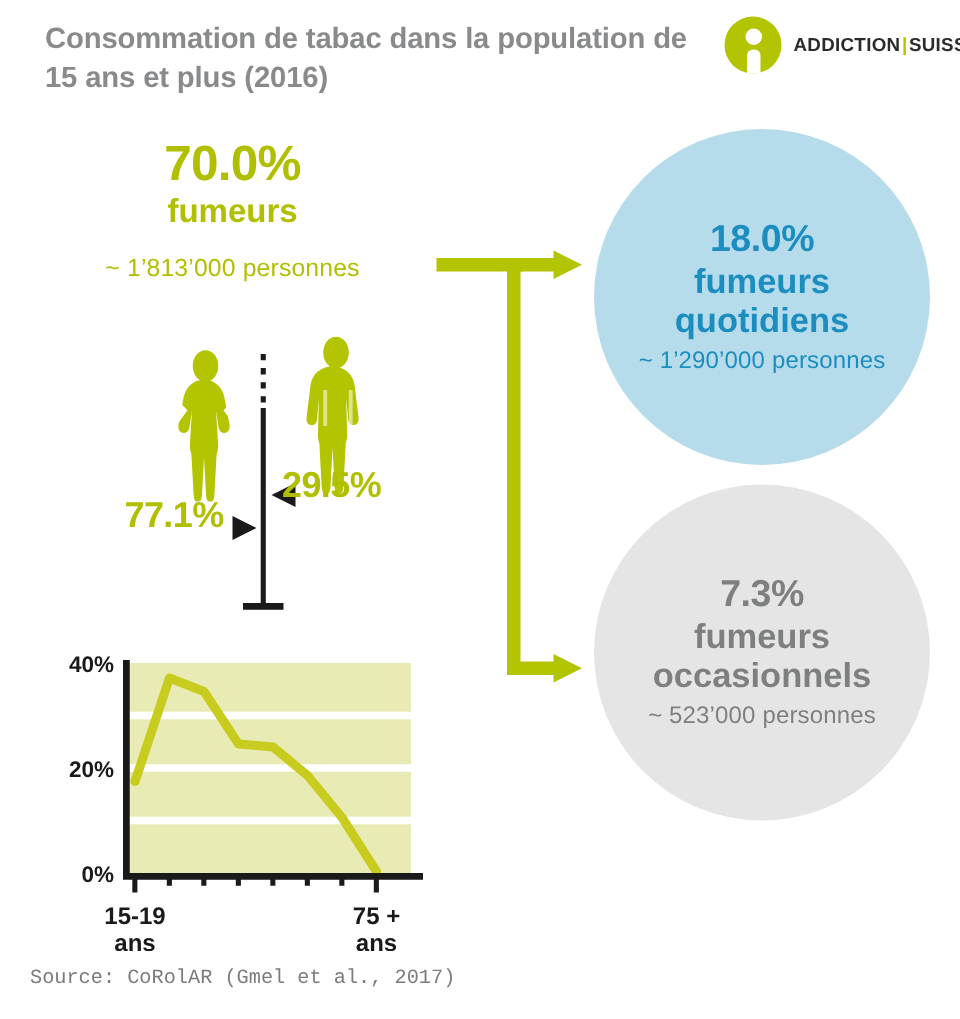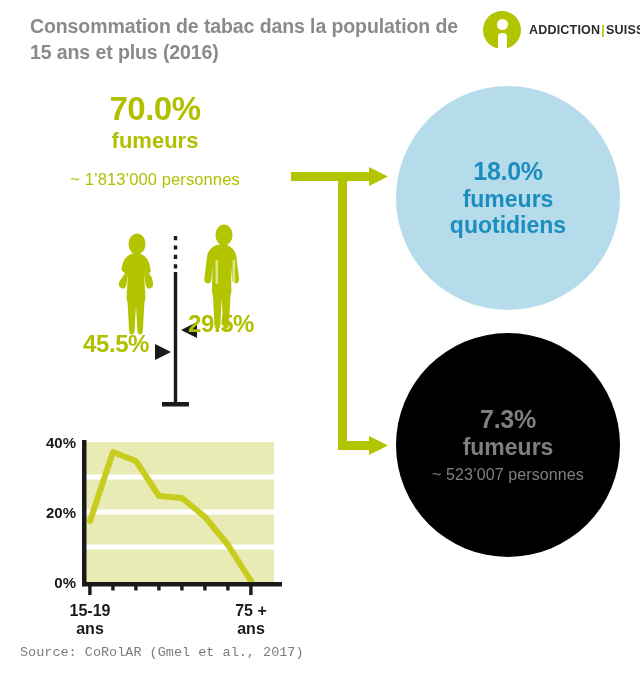--- a/index.html
+++ b/index.html
@@ -167,23 +167,23 @@
     margin-top: 6px;
     letter-spacing: 0.1px;
   }
   .bubble-daily {
     left: 396px; top: 86px;
     width: 224px; height: 224px;
     background: #b6dcec;
     color: #1b8dbe;
   }
   .bubble-occasional {
-    left: 396px; top: 333px;
+    left: 396px; top: 323px;
     width: 224px; height: 224px;
-    background: #000000;
+    background: #e5e5e5;
     color: #7e8080;
   }
 
   
   .source {
     position: absolute;
     left: 20px; top: 645px;
     font-size: 13.5px;
     color: #7c7c7c;
     font-family: Liberation Mono, monospace;
@@ -265,21 +265,21 @@
         <line x1="95.5" y1="16" x2="95.5" y2="52" stroke="#1a1a1a" stroke-width="3.4" stroke-dasharray="4.2 5.2"></line>
         <line x1="95.5" y1="52" x2="95.5" y2="184" stroke="#1a1a1a" stroke-width="3.4"></line>
         <rect x="82" y="182" width="27" height="4.5" fill="#1a1a1a"></rect>
       </g>
 
       <polygon points="75,124 91,132 75,140" fill="#1a1a1a"></polygon>
       <polygon points="117,102 101,110 117,118" fill="#1a1a1a"></polygon>
     </svg>
   </div>
 
-  <div class="gender-pct female">45.5%</div>
+  <div class="gender-pct female">77.1%</div>
   <div class="gender-pct male">29.5%</div>
 
   <div class="connector">
     <svg width="110" height="305" viewBox="0 0 110 305">
       <g fill="#b3c400">
 
         <rect x="6" y="12" width="58" height="9"></rect>
 
         <rect x="53" y="12" width="9" height="278"></rect>
 
@@ -334,23 +334,25 @@
         <text x="223" y="182" text-anchor="middle">75 +</text>
         <text x="223" y="200" text-anchor="middle">ans</text>
       </g>
     </svg>
   </div>
 
   <div class="bubble bubble-daily">
     <div class="b-pct">18.0%</div>
     <div class="b-label">fumeurs</div>
     <div class="b-label">quotidiens</div>
+    <div class="b-persons">~ 1’290’000 personnes</div>
   </div>
 
   <div class="bubble bubble-occasional">
     <div class="b-pct">7.3%</div>
     <div class="b-label">fumeurs</div>
-    <div class="b-persons">~ 523’007 personnes</div>
+    <div class="b-label">occasionnels</div>
+    <div class="b-persons">~ 523’000 personnes</div>
   </div>
 
   <div class="source">Source: CoRolAR (Gmel et al., 2017)</div>
 
 </div>
 
 </body></html>

